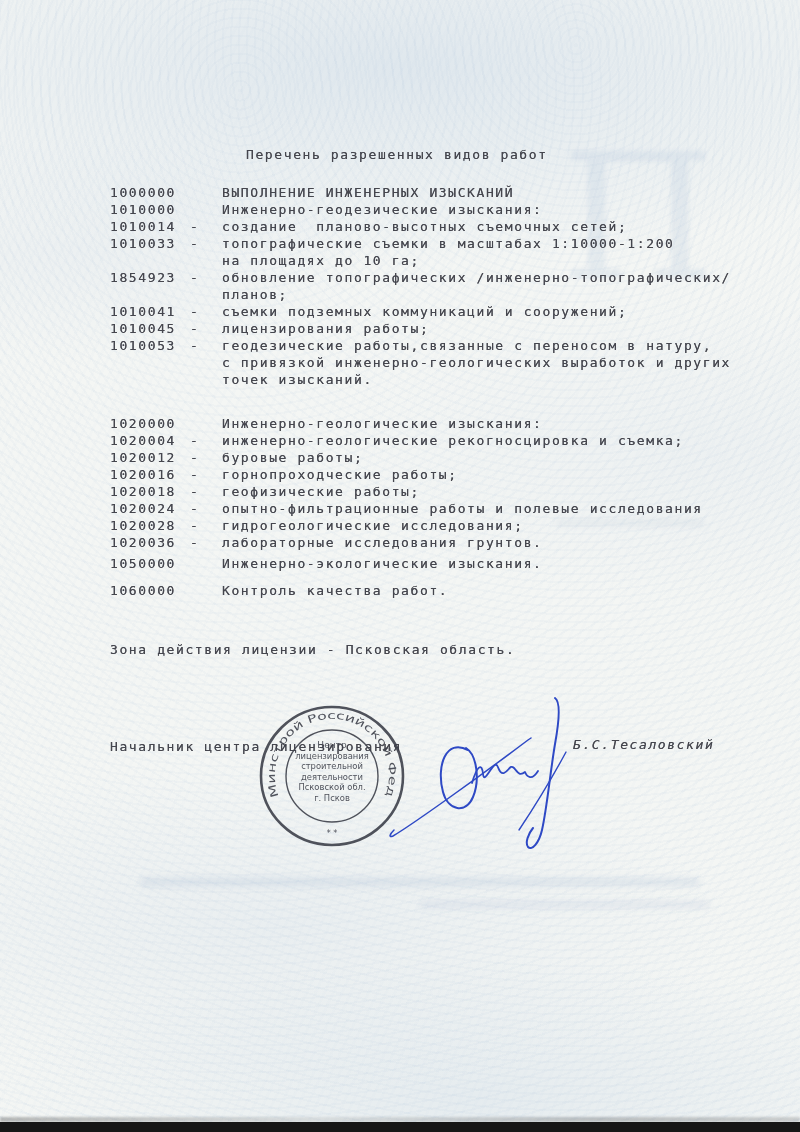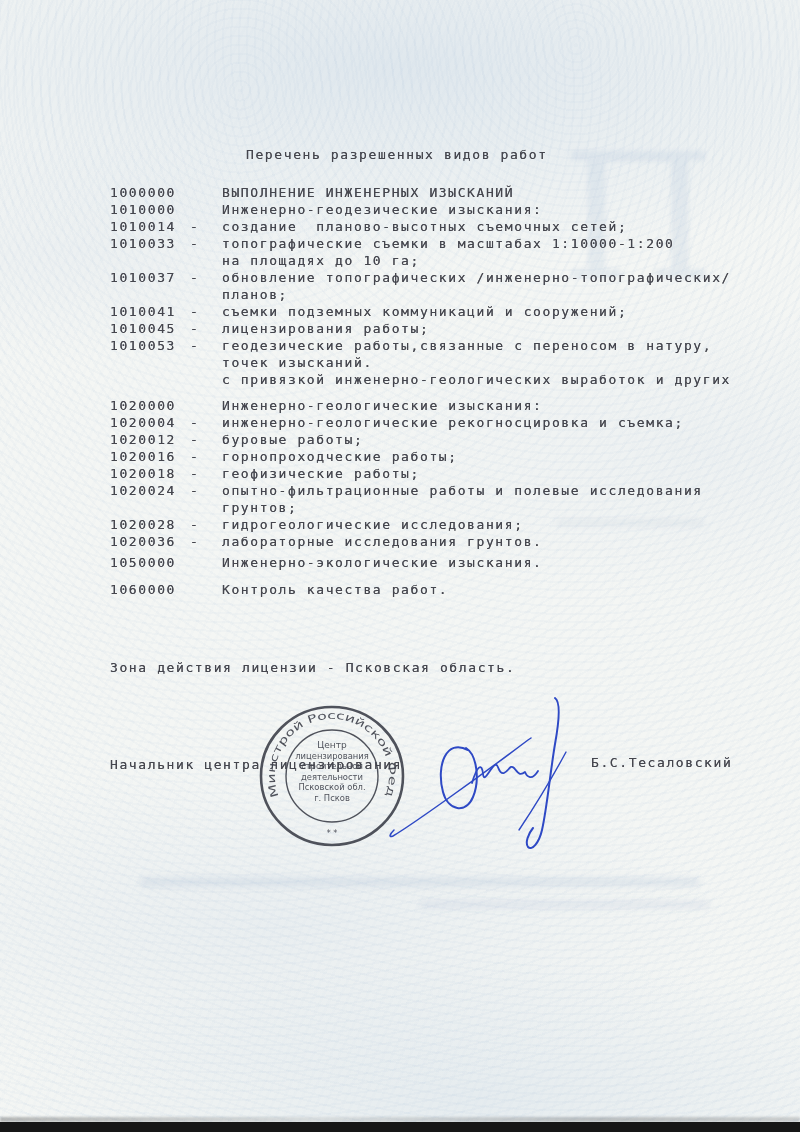--- a/index.html
+++ b/index.html
@@ -35,24 +35,24 @@
     filter:blur(1px);}
   .scan-edge{position:absolute; left:0; bottom:0; width:100%; height:10px; background:#161616;}
 
   .content{position:absolute; left:110px; top:146px; width:662px; color:#45464e;}
   .typed{font:13px/17px "DejaVu Sans Mono", monospace; letter-spacing:1.6px; white-space:pre;
     text-shadow:0 0 .6px rgba(62,63,72,.75);}
   .doc-title{margin-left:112px; margin-bottom:21px;padding-left:24px;}
   .row{display:grid; grid-template-columns:80px 32px auto;}
   .row .c-code{}
   .row .c-dash{}
-  .g16{}.g9{margin-top:9px}.g12{margin-top:4px}.g17{margin-top:10px}
-  .zone-line{margin-top:61px;}
+  .g16{}.g9{margin-top:27px}.g12{margin-top:4px}.g17{margin-top:10px}
+  .zone-line{margin-top:42px;}
   .sig-row{position:relative; margin-top:78px; height:17px;}
-  .sig-name{position:absolute; left:481px; top:0;}
+  .sig-name{position:absolute; left:463px; top:0;font-style:italic;}
 
   .stamp{position:absolute; left:252px; top:700px; width:160px; height:152px; opacity:.9;}
   .stamp text{fill:#3e414b; font-family:"DejaVu Sans", sans-serif;}
   .stamp .ring{stroke:#3e414b; fill:none;}
   .autograph{position:absolute; left:380px; top:680px; width:200px; height:180px;}
   .autograph path{stroke:#2e49c5; fill:none; stroke-linecap:round; stroke-linejoin:round;}
 </style>
 </head>
 <body>
 
@@ -85,21 +85,21 @@
       <span class="typed c-code">1010033</span>
         <span class="typed c-dash">-</span>
         <span class="typed c-text">топографические съемки в масштабах 1:10000-1:200</span>
     </div>
     <div class="row">
       <span class="typed c-code"></span>
         <span class="typed c-dash"></span>
         <span class="typed c-text">на площадях до 10 га;</span>
     </div>
     <div class="row">
-      <span class="typed c-code">1010037</span>
+      <span class="typed c-code">1854923</span>
         <span class="typed c-dash">-</span>
         <span class="typed c-text">обновление топографических /инженерно-топографических/</span>
     </div>
     <div class="row">
       <span class="typed c-code"></span>
         <span class="typed c-dash"></span>
         <span class="typed c-text">планов;</span>
     </div>
     <div class="row">
       <span class="typed c-code">1010041</span>
@@ -112,26 +112,26 @@
         <span class="typed c-text">лицензирования работы;</span>
     </div>
     <div class="row">
       <span class="typed c-code">1010053</span>
         <span class="typed c-dash">-</span>
         <span class="typed c-text">геодезические работы,связанные с переносом в натуру,</span>
     </div>
     <div class="row">
       <span class="typed c-code"></span>
         <span class="typed c-dash"></span>
+        <span class="typed c-text">с привязкой инженерно-геологических выработок и других</span>
+    </div>
+    <div class="row">
+      <span class="typed c-code"></span>
+        <span class="typed c-dash"></span>
         <span class="typed c-text">точек изысканий.</span>
-    </div>
-    <div class="row">
-      <span class="typed c-code"></span>
-        <span class="typed c-dash"></span>
-        <span class="typed c-text">с привязкой инженерно-геологических выработок и других</span>
     </div>
     <div class="row g9">
       <span class="typed c-code">1020000</span>
         <span class="typed c-dash"></span>
         <span class="typed c-text">Инженерно-геологические изыскания:</span>
     </div>
     <div class="row">
       <span class="typed c-code">1020004</span>
         <span class="typed c-dash">-</span>
         <span class="typed c-text">инженерно-геологические рекогносцировка и съемка;</span>
@@ -148,25 +148,20 @@
     </div>
     <div class="row">
       <span class="typed c-code">1020018</span>
         <span class="typed c-dash">-</span>
         <span class="typed c-text">геофизические работы;</span>
     </div>
     <div class="row">
       <span class="typed c-code">1020024</span>
         <span class="typed c-dash">-</span>
         <span class="typed c-text">опытно-фильтрационные работы и полевые исследования</span>
-    </div>
-    <div class="row">
-      <span class="typed c-code"></span>
-        <span class="typed c-dash"></span>
-        <span class="typed c-text">грунтов;</span>
     </div>
     <div class="row">
       <span class="typed c-code">1020028</span>
         <span class="typed c-dash">-</span>
         <span class="typed c-text">гидрогеологические исследования;</span>
     </div>
     <div class="row">
       <span class="typed c-code">1020036</span>
         <span class="typed c-dash">-</span>
         <span class="typed c-text">лабораторные исследования грунтов.</span>

